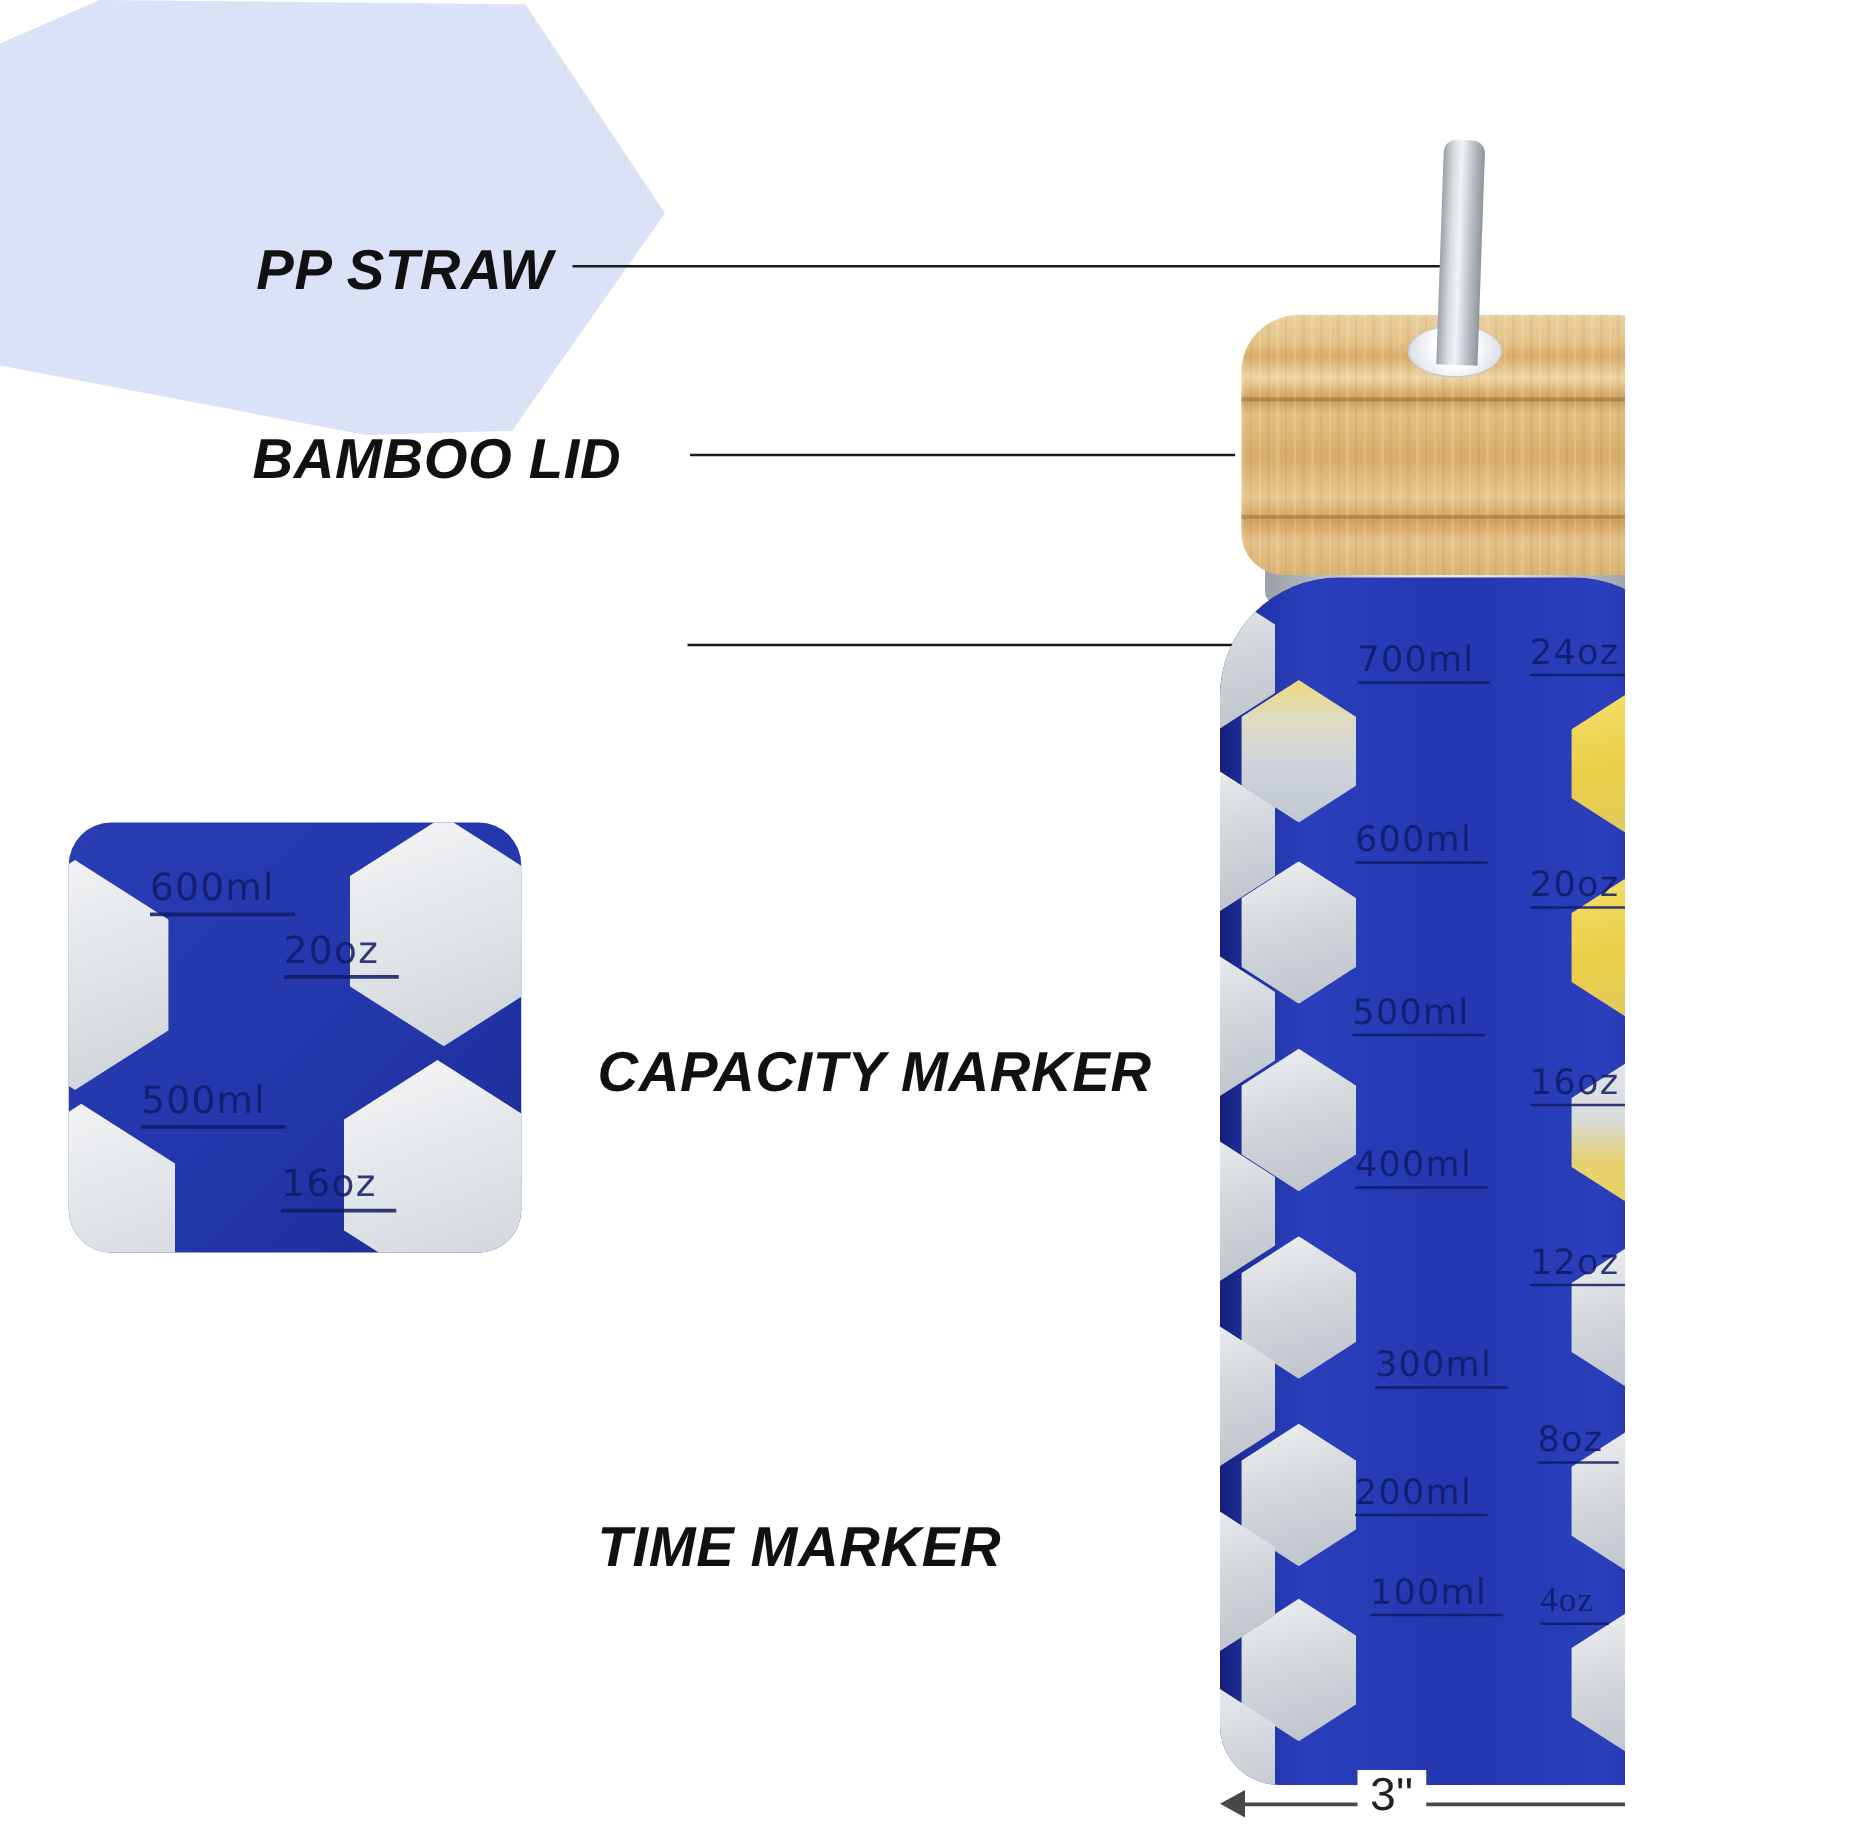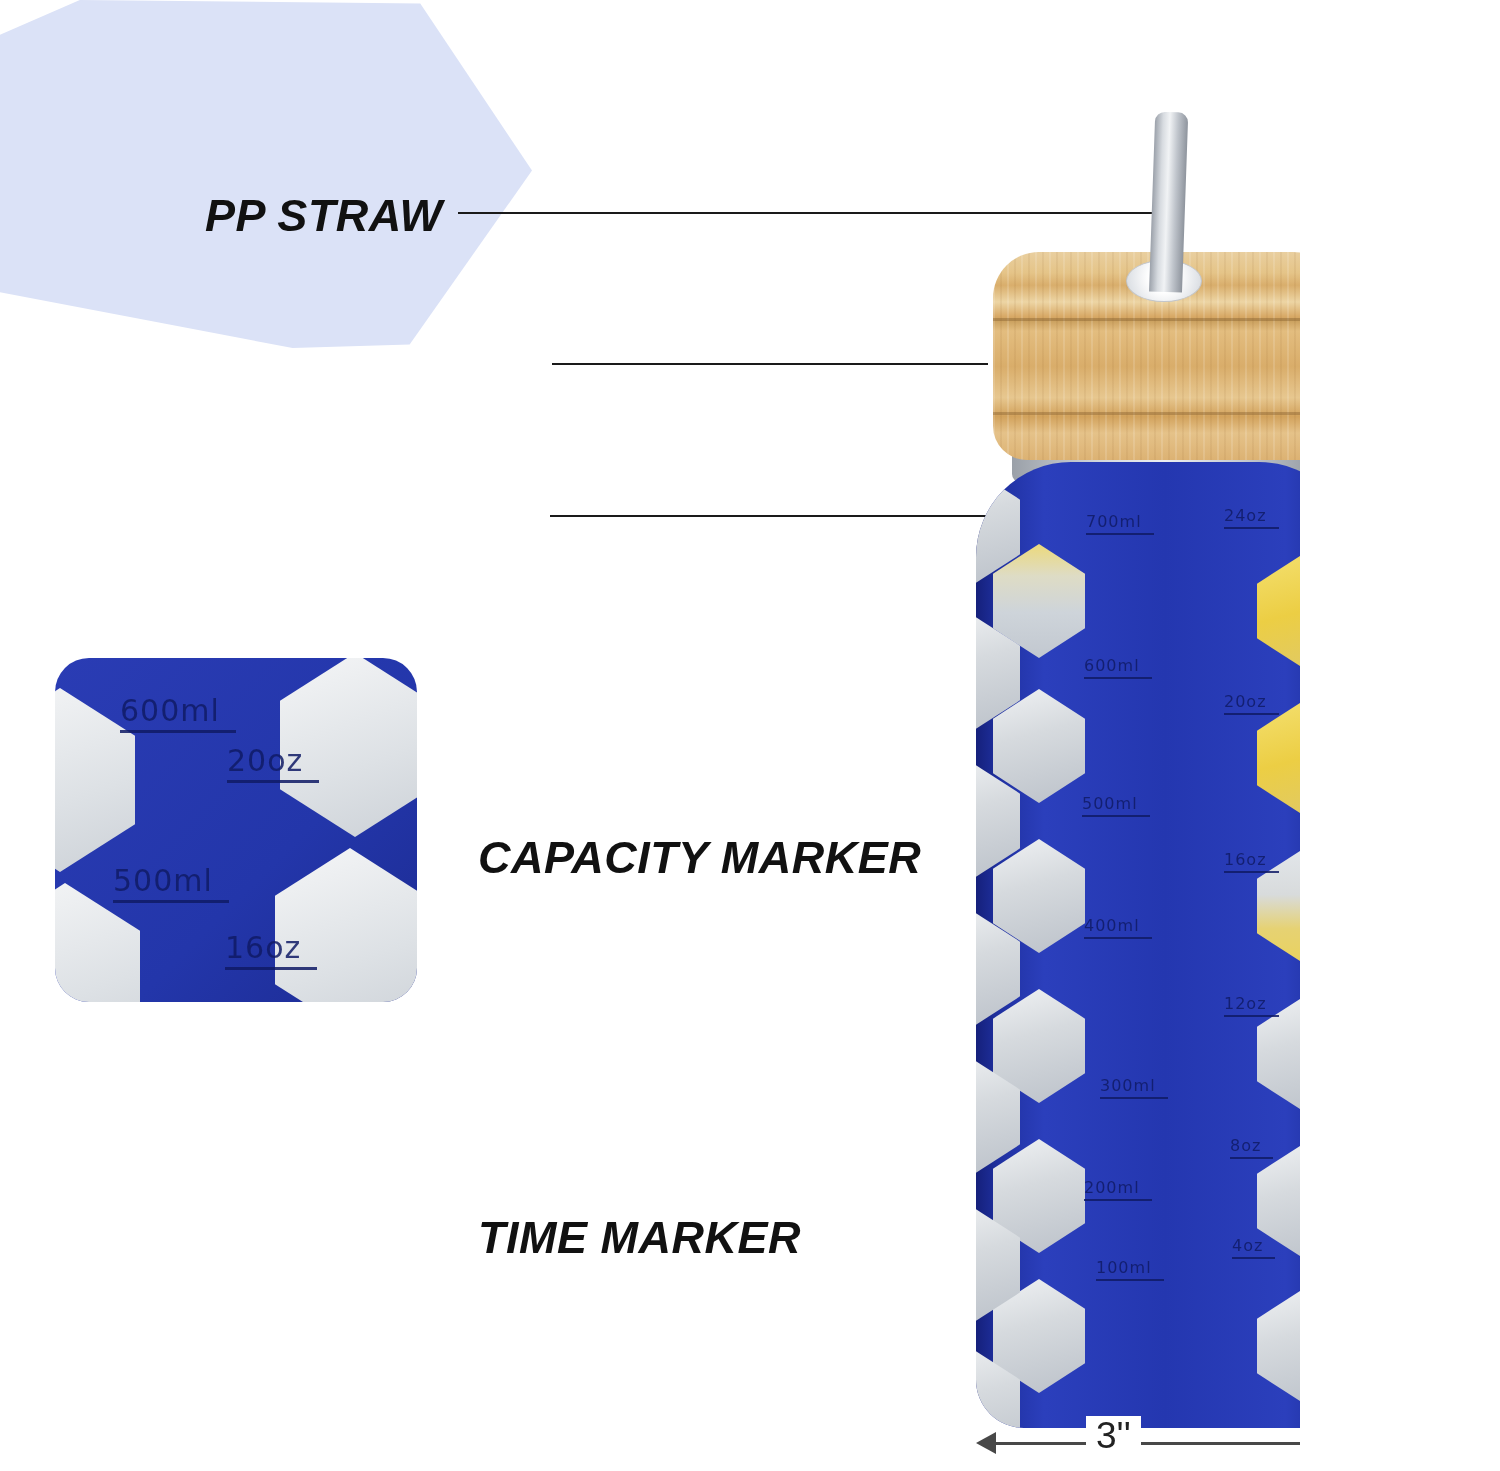--- a/index.html
+++ b/index.html
@@ -37,21 +37,21 @@
           background:linear-gradient(90deg,#15207b 0%,#1f30a0 6%,#2b3fbc 18%,#2437b0 50%,#2b3fbc 82%,#1e2f9e 94%,#131d74 100%);}
 
   .hex{position:absolute;z-index:1;
        clip-path:polygon(50% 0%,100% 26%,100% 74%,50% 100%,0% 74%,0% 26%);}
   .hex-glass{background:linear-gradient(165deg,#eff1f3 0%,#d6dade 40%,#bcc2ca 100%);}
   .hex-white{background:linear-gradient(160deg,#f5f6f7 0%,#dde1e5 60%,#ccd1d7 100%);}
   .hex-lemon{background:linear-gradient(165deg,#f4e070 0%,#ecce44 50%,#dfc968 100%);}
   .hex-half-lemon{background:linear-gradient(180deg,#e2e6ea 0%,#d8dbdc 40%,#e6d273 70%,#e9d25e 100%);}
   .hex-top-lemon{background:linear-gradient(180deg,#ecd97b 0%,#dedcc5 28%,#ced4da 60%,#c2c8d0 100%);}
 
-  .marking{position:absolute;z-index:5;font-family:"DejaVu Sans",sans-serif;font-size:16px;
+  .marking{position:absolute;z-index:5;font-family:"DejaVu Sans",sans-serif;font-size:28px;
            color:#101b66;opacity:.85;border-bottom:2px solid #101b66;
            padding:0 12px 3px 0;line-height:1;letter-spacing:1px;white-space:nowrap;}
 
   
   .inset{position:absolute;left:55px;width:362px;border-radius:34px;overflow:hidden;
          background:linear-gradient(135deg,#2a3cb4 0%,#2336aa 60%,#1c2b92 100%);}
   .inset-capacity{top:658px;height:344px;}
   .inset-time{top:1040px;height:350px;}
   .inset .marking{font-size:30px;border-bottom-width:3px;padding:0 16px 4px 0;}
 
@@ -70,20 +70,21 @@
 </head>
 <body>
 
 <div class="canvas">
 
   <div class="chevron"></div>
 
   <div class="callout-label" style="left:205px;top:190px;">PP STRAW</div>
   <div class="callout-line" style="left:458px;top:212px;width:694px;"></div>
 
+  <div class="callout-label" style="left:202px;top:341px;">BAMBOO LID</div>
   <div class="callout-line" style="left:552px;top:363px;width:436px;"></div>
 
   <div class="callout-line" style="left:550px;top:515px;width:452px;"></div>
 
   <div class="callout-label" style="left:478px;top:832px;">CAPACITY MARKER</div>
   <div class="callout-label" style="left:478px;top:1212px;">TIME MARKER</div>
 
   <div class="neck"></div>
   <div class="lid">
     <div class="lid-seam" style="top:66px;"></div>
@@ -98,21 +99,21 @@
     <span class="marking" style="left:108px;top:196px;">600ml</span>
     <span class="marking" style="left:248px;top:232px;">20oz</span>
     <span class="marking" style="left:106px;top:334px;">500ml</span>
     <span class="marking" style="left:248px;top:390px;">16oz</span>
     <span class="marking" style="left:108px;top:456px;">400ml</span>
     <span class="marking" style="left:248px;top:534px;">12oz</span>
     <span class="marking" style="left:124px;top:604px;margin-top:12px;">300ml</span>
     <span class="marking" style="left:254px;top:676px;">8oz</span>
     <span class="marking" style="left:108px;top:718px;">200ml</span>
     <span class="marking" style="left:108px;top:798px;margin-left:12px;">100ml</span>
-    <span class="marking" style="left:256px;top:776px;">4oz</span>
+    <span class="marking" style="left:256px;top:805px;font-family:Liberation Serif, serif;">4oz</span>
   <div class="hex hex-top-lemon" style="left: 17px; top: 82px; width: 92px; height: 114px;"></div>
       <div class="hex hex-glass" style="left: 17px; top: 227px; width: 92px; height: 114px;"></div>
       <div class="hex hex-glass" style="left: 17px; top: 377px; width: 92px; height: 114px;"></div>
       <div class="hex hex-glass" style="left: 17px; top: 527px; width: 92px; height: 114px;"></div>
       <div class="hex hex-glass" style="left: 17px; top: 677px; width: 92px; height: 114px;"></div>
       <div class="hex hex-glass" style="left: 17px; top: 817px; width: 92px; height: 114px;"></div>
       <div class="hex hex-lemon" style="left: 281px; top: 92px; width: 92px; height: 114px;"></div>
       <div class="hex hex-lemon" style="left: 281px; top: 239px; width: 92px; height: 114px;"></div>
       <div class="hex hex-half-lemon" style="left: 281px; top: 387px; width: 92px; height: 114px;"></div>
       <div class="hex hex-glass" style="left: 281px; top: 535px; width: 92px; height: 114px;"></div>

